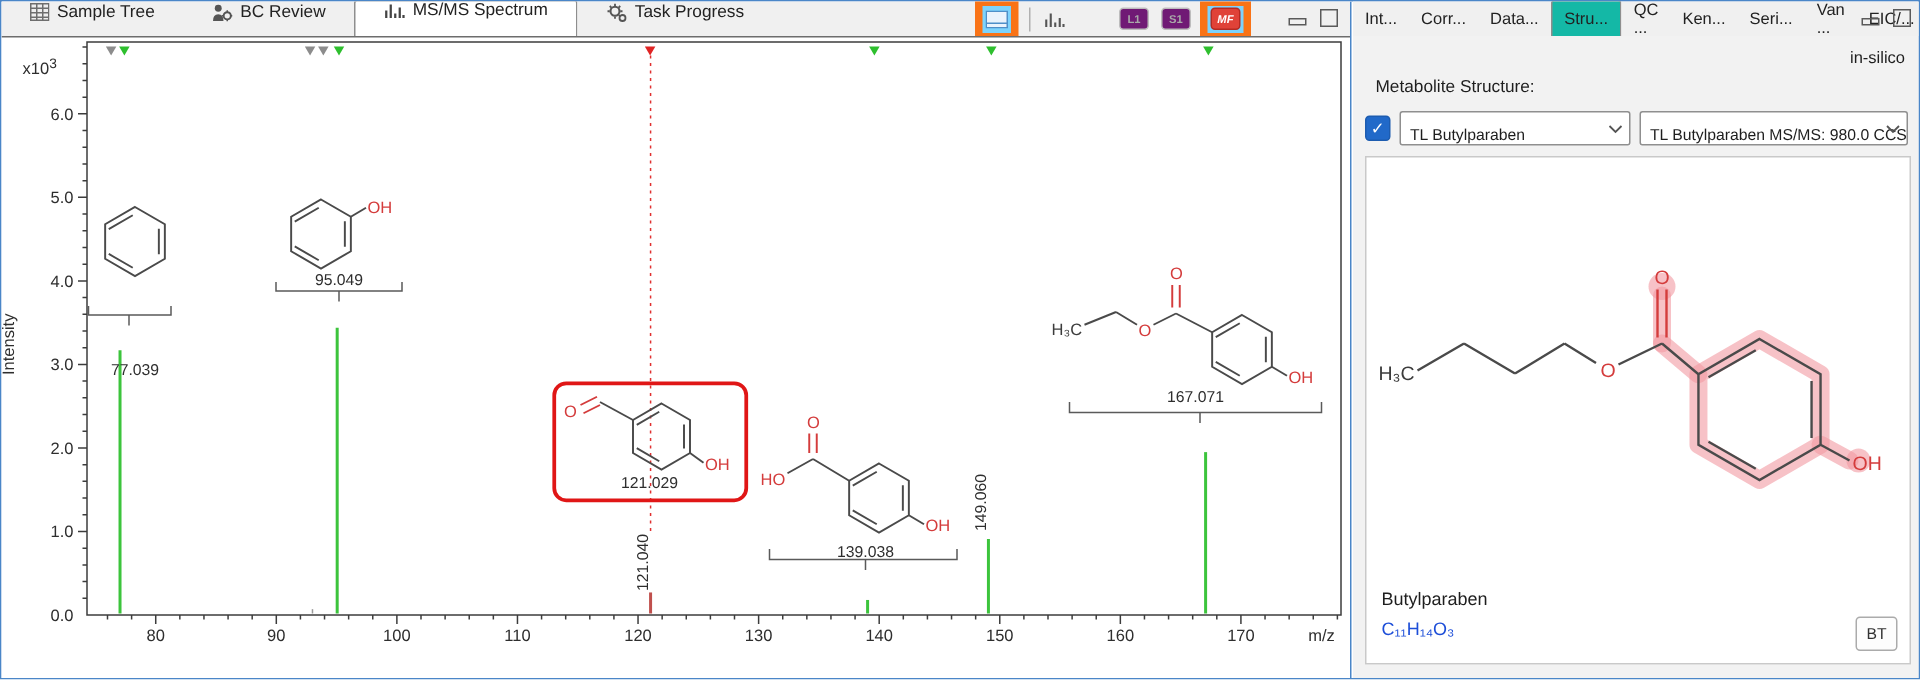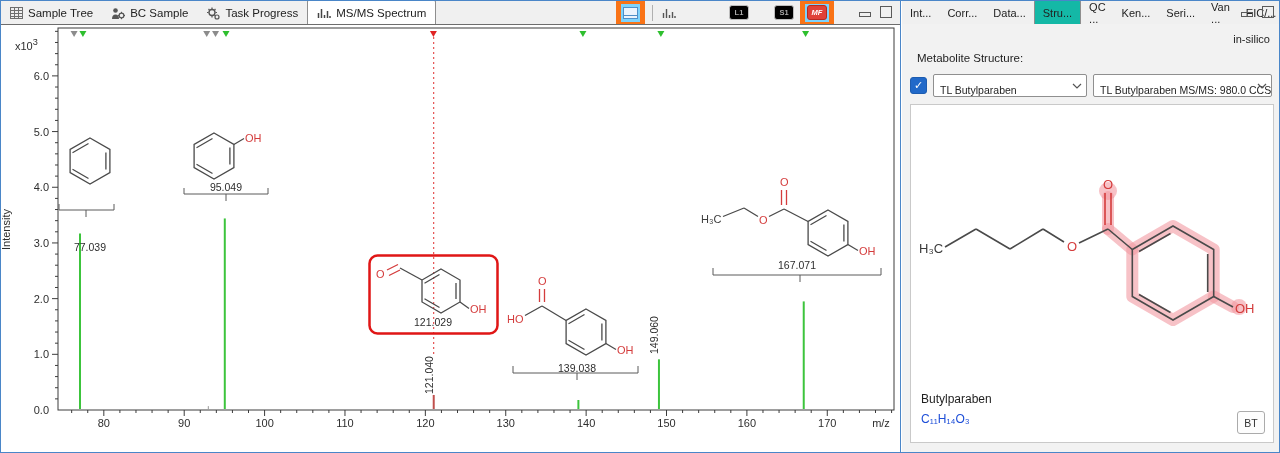--- a/index.html
+++ b/index.html
@@ -6,40 +6,40 @@
   .app{position:relative;width:1280px;height:453px;box-sizing:border-box;
        font-family:"Liberation Sans",sans-serif;background:#fff;
        border:1px solid #4a86c8;overflow:hidden;}
   .window{position:absolute;box-sizing:border-box;background:#fff;}
   #left-window{left:0;top:0;width:900px;height:451px;border-right:1px solid #4a86c8;}
   #right-window{left:901px;top:0;width:378px;height:451px;background:#f2f2f2;}
 
   
   .tabbar{position:absolute;left:0;top:0;right:0;height:23px;background:#f0f0f0;
           display:flex;align-items:flex-end;}
-  .tab{display:flex;align-items:center;gap:5px;height:22px;padding:0 9px;
+  .tab{display:flex;align-items:flex-start;gap:5px;height:22px;padding:0 19px;
        font-size:11.5px;color:#222;white-space:nowrap;cursor:default;}
   .tab.active{background:#fff;border:1px solid #8e8e8e;border-bottom:none;
               height:23px;border-radius:2px 2px 0 0;position:relative;z-index:3;}
   .rtab{height:22px;padding:0 8px;font-size:11px;color:#222;display:flex;align-items:center;}
   .rtab.active{background:#14b8a6;border:1px solid #8e8e8e;border-bottom:none;height:23px;
                border-radius:2px 2px 0 0;position:relative;z-index:3;}
   .win-btns{position:absolute;top:5px;display:flex;gap:9px;align-items:center;}
   .btn-min{width:10px;height:3px;border:1.5px solid #5a5a5a;margin-top:4px;}
   .btn-max{width:10px;height:10px;border:1.5px solid #5a5a5a;}
 
   
   .tool-strip{position:absolute;right:66px;top:2px;display:flex;align-items:center;gap:4px;height:19px;}
   .tool-box{display:flex;align-items:center;justify-content:center;height:18px;padding:0 2px;border-radius:2px;}
   .tool-box.selected{background:#7dd3fc;border:5px solid #f97316;font-style:italic;}
   .tool-sep{width:1px;height:16px;background:#b0b0b0;margin:0 3px;}
   .badge{width:18px;height:13px;border-radius:3px;font-size:7.5px;font-weight:bold;
          display:flex;align-items:center;justify-content:center;}
   .badge.orange{background:#f5a52a;border:1px solid #d3871a;color:#fff;margin-top:44px;}
-  .badge.pale{background:#000000;border:1px solid #bdbdbd;color:#a8a8a8;margin-left:17px;}
+  .badge.pale{background:#701a75;border:1px solid #bdbdbd;color:#a8a8a8;}
   .badge.red{background:#e04238;border:1px solid #b52a22;color:#fff;}
 
   
   #chart-content{position:absolute;left:0;top:23px;right:0;bottom:0;background:#fff;
                  border-top:1px solid #6d6d6d;}
   #plot,#structs{position:absolute;left:0;top:-23px;width:899px;height:453px;pointer-events:none;}
   .peak-label{position:absolute;font-size:10.5px;color:#2e2e2e;text-align:center;width:64px;}
   .rot-label{position:absolute;font-size:10.5px;color:#2e2e2e;transform:rotate(-90deg);
              transform-origin:0 0;white-space:nowrap;}
   .yscale{position:absolute;left:14px;top:12px;font-size:11px;color:#2e2e2e;}
@@ -89,49 +89,49 @@
           <circle cx="4.5" cy="3.5" r="2.3" fill="#555"></circle>
           <path d="M1,12 Q1,7.5 4.5,7.5 Q8,7.5 8,12 Z" fill="#555"></path>
           <circle cx="10.5" cy="8.5" r="2.4" fill="none" stroke="#555" stroke-width="1.3"></circle>
           <g stroke="#555" stroke-width="1">
             <line x1="10.5" y1="4.8" x2="10.5" y2="6.2"></line>
               <line x1="10.5" y1="10.8" x2="10.5" y2="12.2"></line>
             <line x1="6.8" y1="8.5" x2="8.2" y2="8.5"></line>
               <line x1="12.8" y1="8.5" x2="14" y2="8.5"></line>
           </g>
         </svg>
-        <span>BC Sample</span>
+        <span>BC Review</span>
+      </div>
+      <div class="tab active">
+        <svg width="14" height="12">
+          <g stroke="#444" stroke-width="1.5">
+            <line x1="1.5" y1="11" x2="1.5" y2="6"></line>
+              <line x1="4.5" y1="11" x2="4.5" y2="2"></line>
+            <line x1="7.5" y1="11" x2="7.5" y2="8"></line>
+              <line x1="10.5" y1="11" x2="10.5" y2="4"></line>
+            <line x1="13" y1="11" x2="13" y2="9"></line>
+          </g>
+        </svg>
+        <span>MS/MS Spectrum</span>
       </div>
       <div class="tab">
         <svg width="14" height="13">
           <circle cx="6" cy="5.5" r="3" fill="none" stroke="#555" stroke-width="1.4"></circle>
           <g stroke="#555" stroke-width="1.2">
             <line x1="6" y1="0.5" x2="6" y2="2"></line>
               <line x1="6" y1="9" x2="6" y2="10.5"></line>
             <line x1="1" y1="5.5" x2="2.5" y2="5.5"></line>
               <line x1="9.5" y1="5.5" x2="11" y2="5.5"></line>
             <line x1="2.5" y1="2" x2="3.5" y2="3"></line>
               <line x1="8.5" y1="8" x2="9.5" y2="9"></line>
             <line x1="9.5" y1="2" x2="8.5" y2="3"></line>
           </g>
           <circle cx="11" cy="10" r="2" fill="none" stroke="#555" stroke-width="1.2"></circle>
         </svg>
         <span>Task Progress</span>
-      </div>
-      <div class="tab active">
-        <svg width="14" height="12">
-          <g stroke="#444" stroke-width="1.5">
-            <line x1="1.5" y1="11" x2="1.5" y2="6"></line>
-              <line x1="4.5" y1="11" x2="4.5" y2="2"></line>
-            <line x1="7.5" y1="11" x2="7.5" y2="8"></line>
-              <line x1="10.5" y1="11" x2="10.5" y2="4"></line>
-            <line x1="13" y1="11" x2="13" y2="9"></line>
-          </g>
-        </svg>
-        <span>MS/MS Spectrum</span>
       </div>
 
       <div class="tool-strip">
         <div class="tool-box selected">
           <svg width="15" height="12">
             <rect x="0.5" y="0.5" width="14" height="11" fill="#eaf3fc" stroke="#4f8fc8"></rect>
             <line x1="0.5" y1="8.5" x2="14.5" y2="8.5" stroke="#4f8fc8"></line>
           </svg>
         </div>
         <div class="tool-sep"></div>

